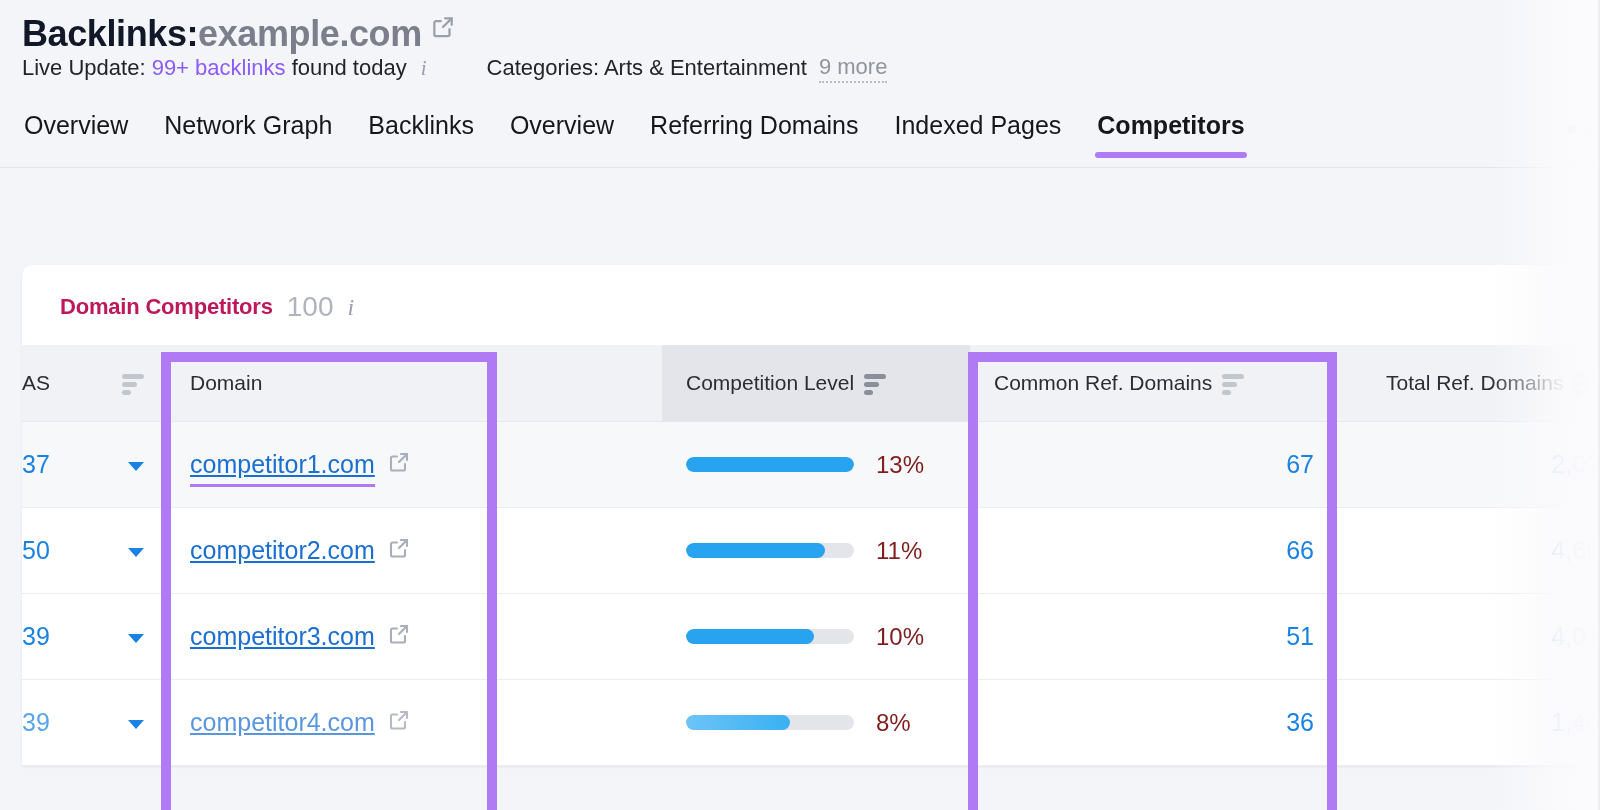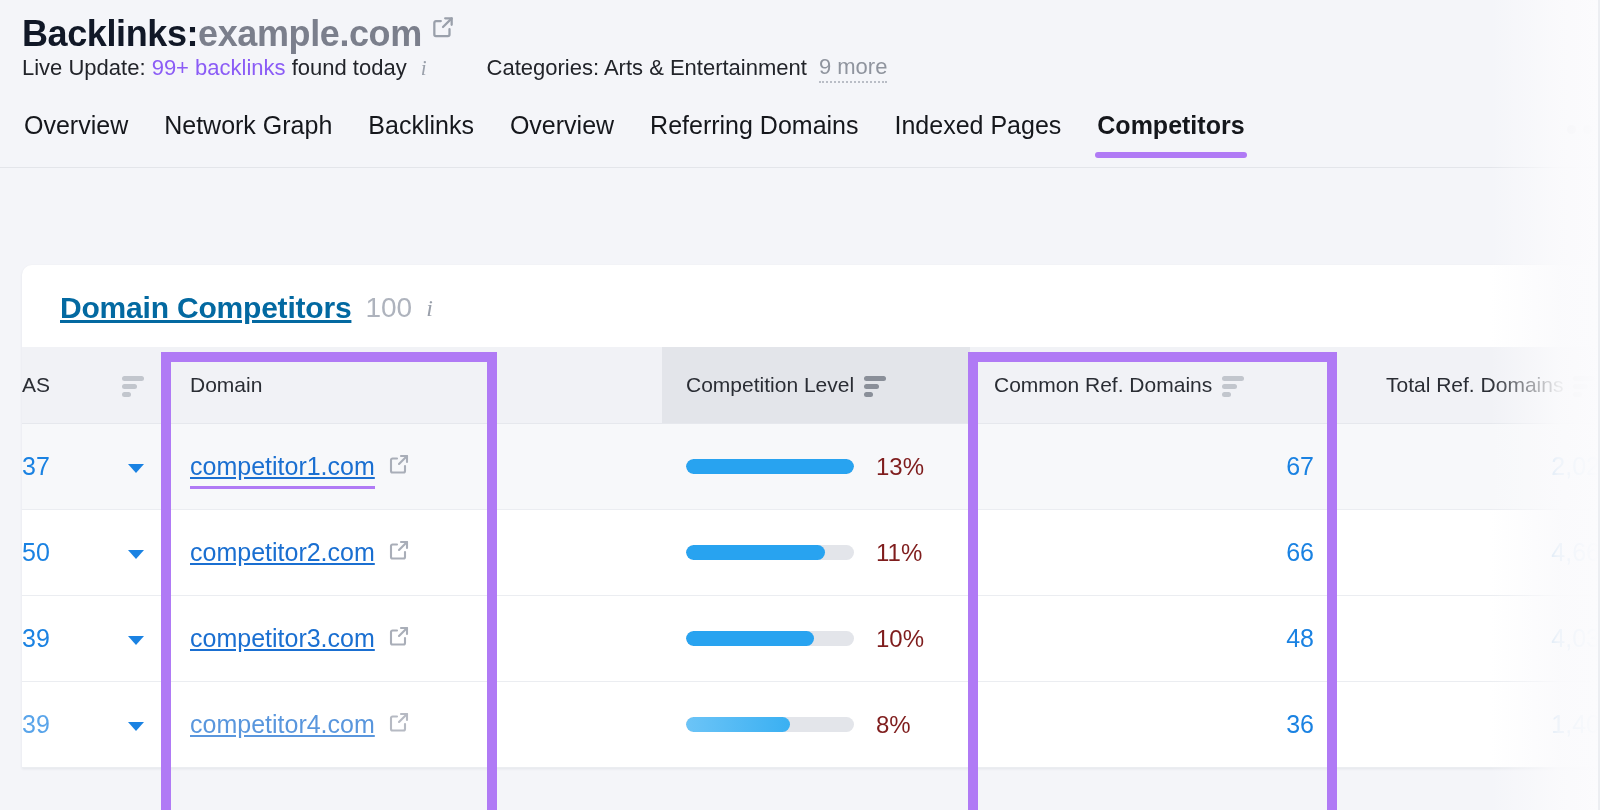--- a/index.html
+++ b/index.html
@@ -71,21 +71,21 @@
     position: absolute; left: 22px; top: 265px; right: 0;
     background: #ffffff;
     border-radius: 10px 10px 0 0;
     box-shadow: 0 1px 3px rgba(20,25,40,0.07);
     overflow: hidden;
   }
   .card-head {
     display: flex; align-items: center; gap: 14px;
     padding: 26px 0 22px 38px;
   }
-  .card-title { font-size: 30px; font-weight: 700; color: #0369a1; letter-spacing: -0.2px; text-decoration: underline; }
+  .card-title { font-size: 22px; font-weight: 700; color: #be185d; letter-spacing: -0.2px; }
   .card-count { font-size: 28px; color: #aeb3bd; }
   .card-info {
     font-family: "Liberation Serif", serif; font-style: italic;
     font-size: 24px; color: #9aa0ab;
   }
 
   
   .table { width: 1578px; position: relative; }
   .trow { display: flex; align-items: stretch; }
 
@@ -332,21 +332,21 @@
           <div class="td c-gap"></div>
           <div class="td c-comp">
             <div class="bar-wrap">
               <div class="bar-track">
                 <div class="bar-fill" style="width:76%"></div>
               </div>
               <span class="pct">10%</span>
             </div>
           </div>
           <div class="td c-common">
-            <span class="num-blue">48</span>
+            <span class="num-blue">51</span>
           </div>
           <div class="td c-total">
             <span class="num-total">4,03</span>
           </div>
         </div>
 
         <div class="trow row-faded">
           <div class="td c-as">
             <span class="as-val">39</span>
             <span class="chev"></span>

